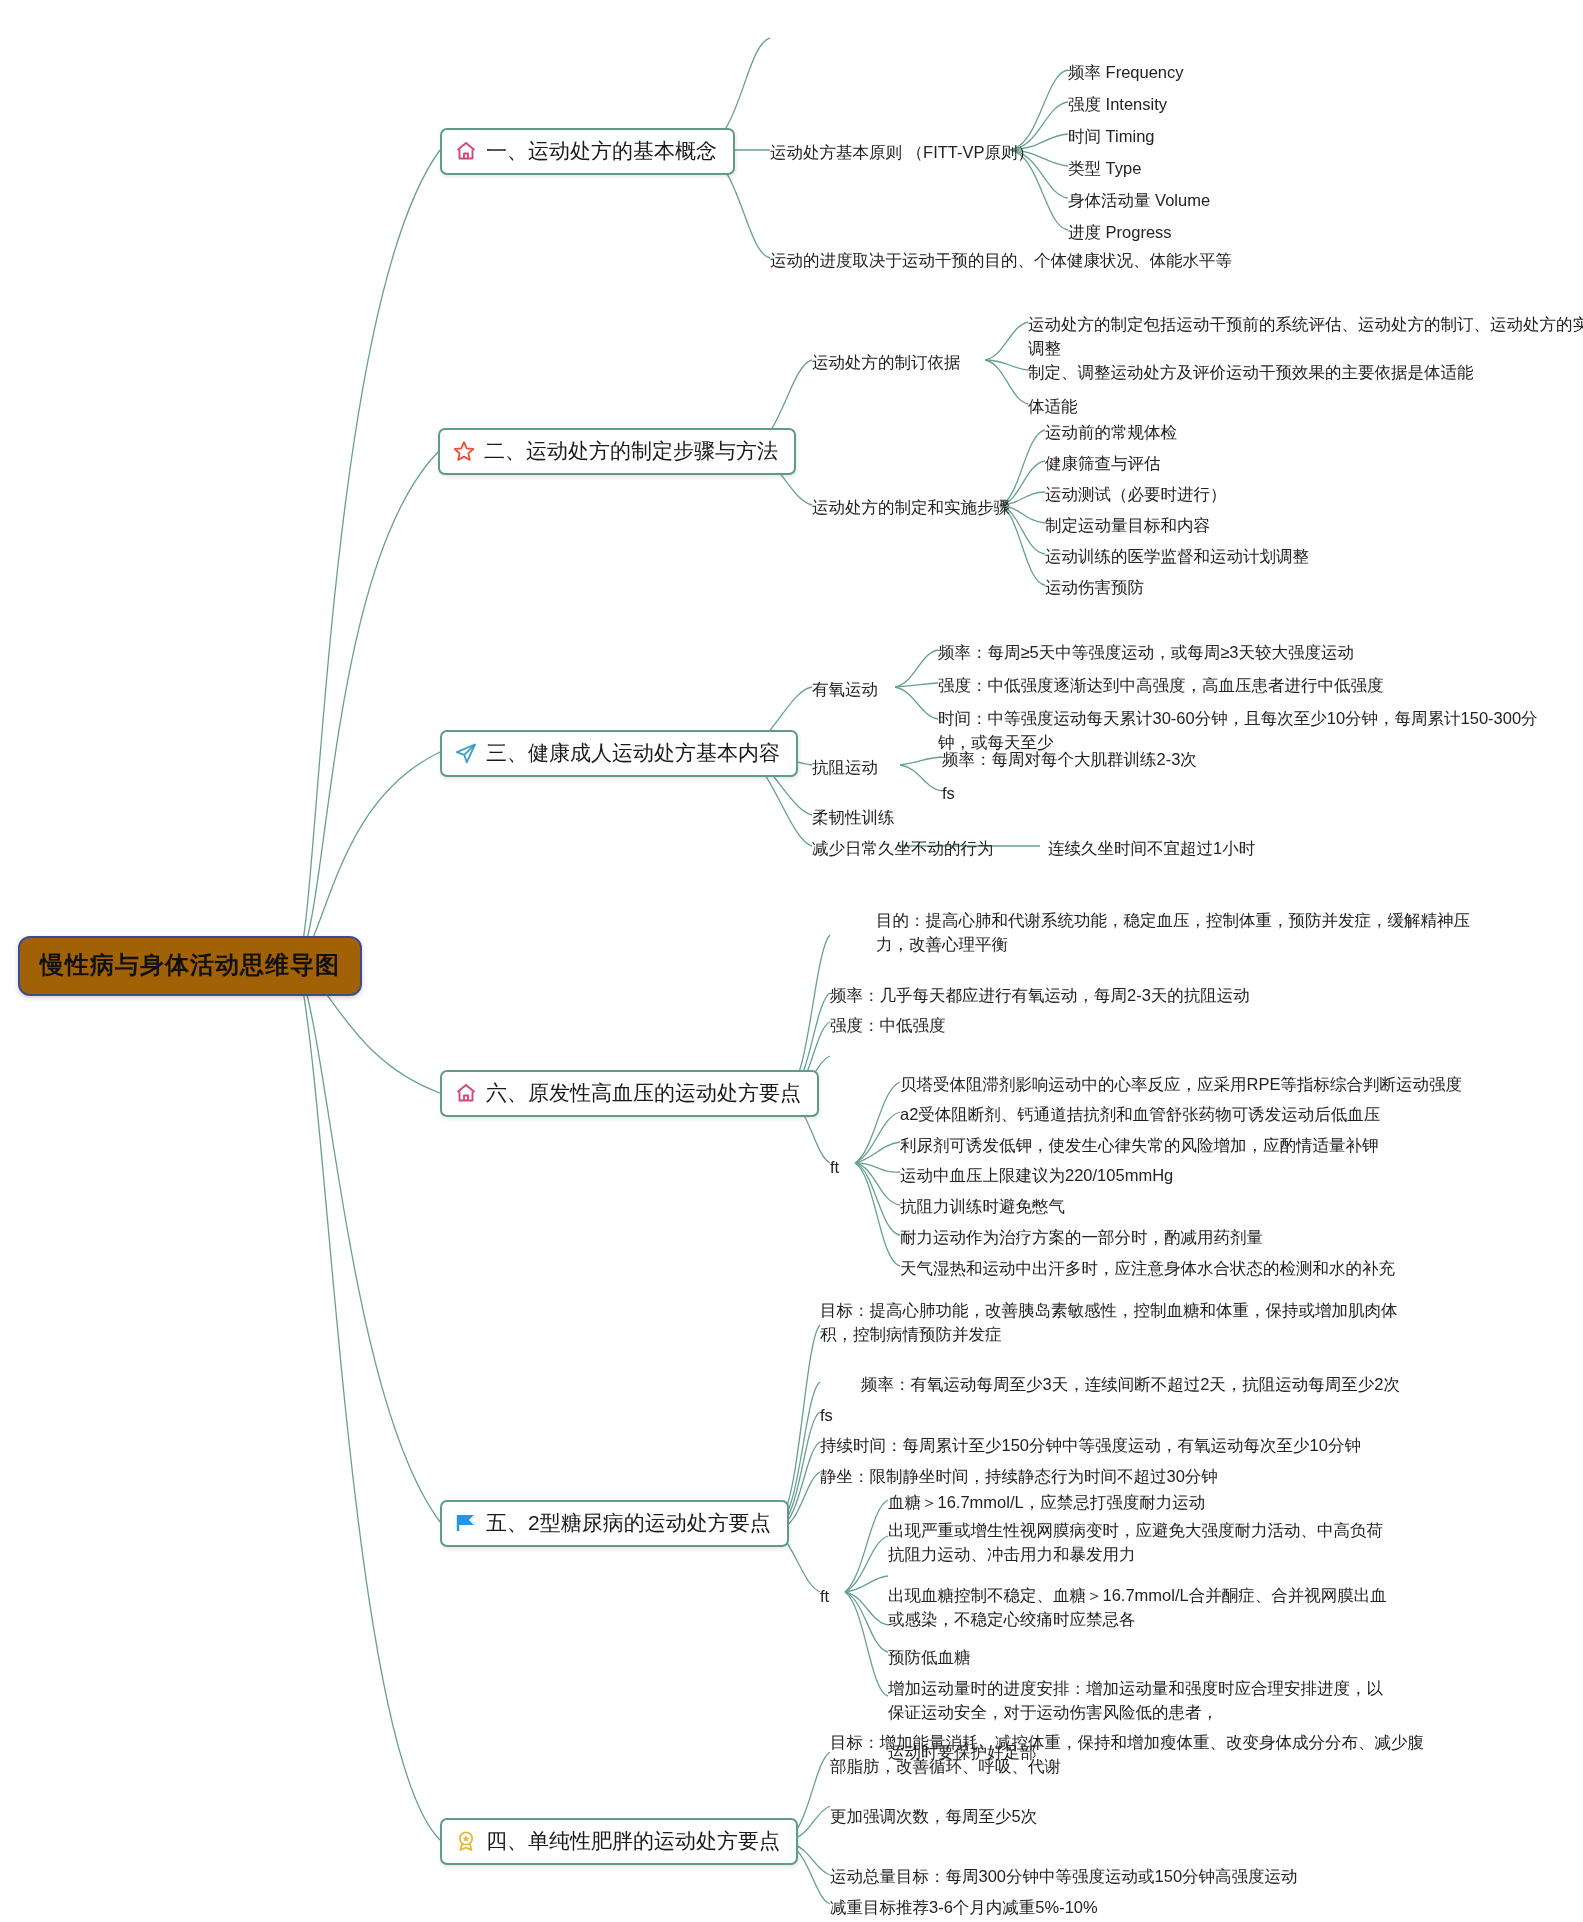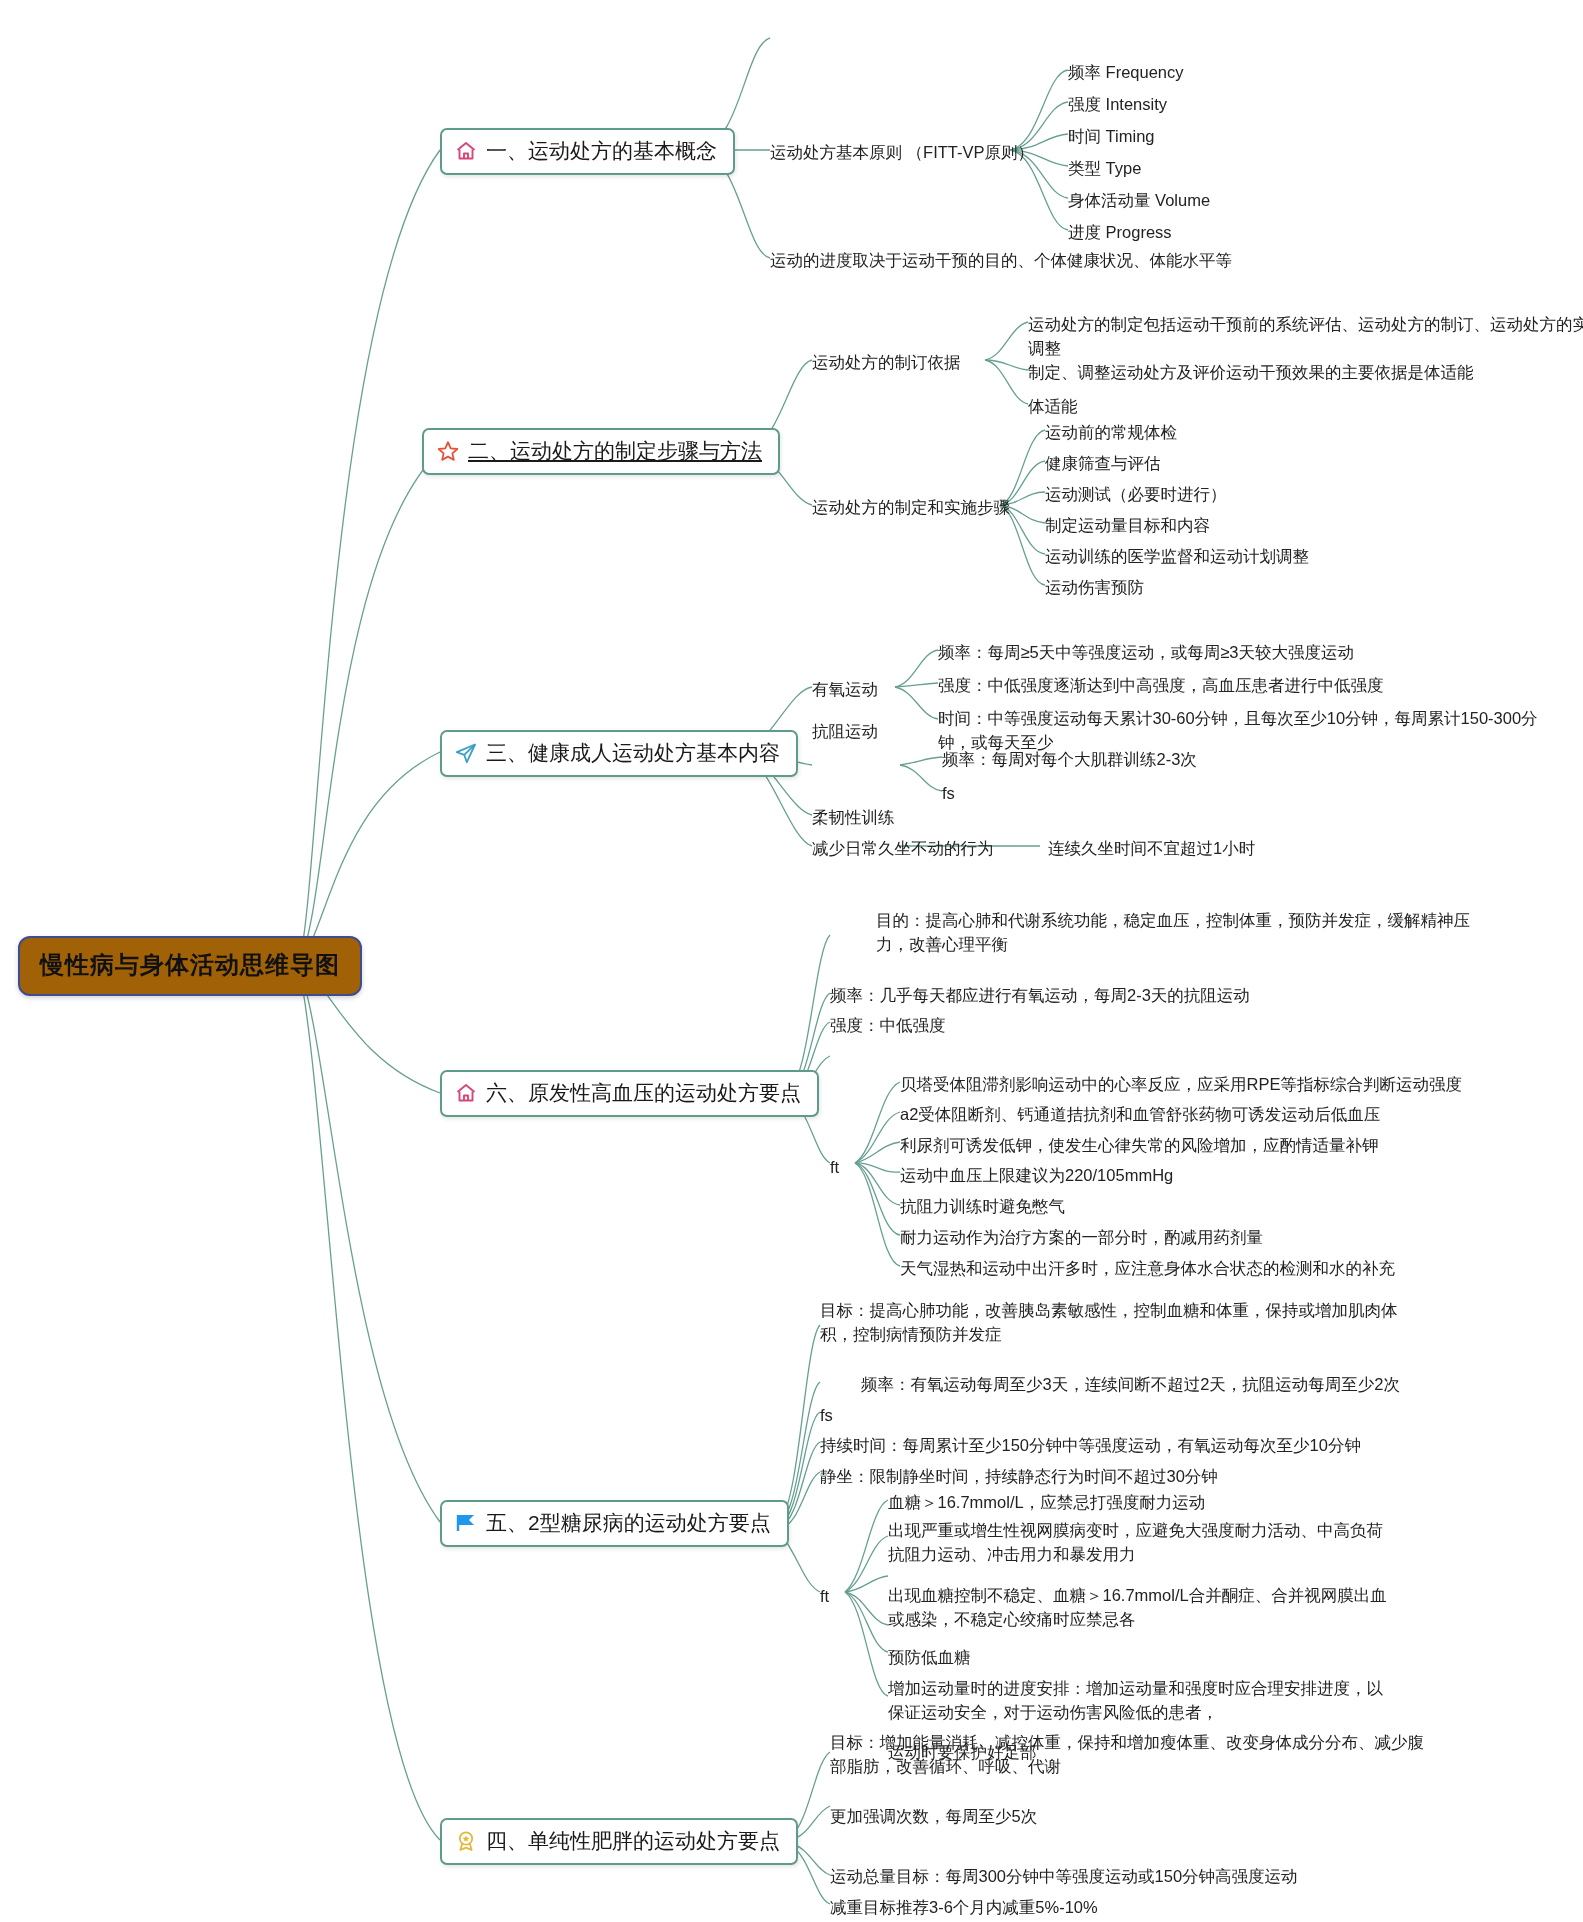--- a/index.html
+++ b/index.html
@@ -181,21 +181,21 @@
   </div>
   <div class="leaf nowrap" style="left:770px; top:140px;">运动处方基本原则 （FITT-VP原则）</div>
   <div class="leaf nowrap" style="left:1068px; top:60px;">频率 Frequency</div>
   <div class="leaf nowrap" style="left:1068px; top:92px;">强度 Intensity</div>
   <div class="leaf nowrap" style="left:1068px; top:124px;">时间 Timing</div>
   <div class="leaf nowrap" style="left:1068px; top:156px;">类型 Type</div>
   <div class="leaf nowrap" style="left:1068px; top:188px;">身体活动量 Volume</div>
   <div class="leaf nowrap" style="left:1068px; top:220px;">进度 Progress</div>
   <div class="leaf nowrap" style="left:770px; top:248px;">运动的进度取决于运动干预的目的、个体健康状况、体能水平等</div>
 
-  <div class="node topic-node" style="left:422px; top:428px;text-decoration:underline;">
+  <div class="node topic-node" style="left:438px; top:428px;">
     <span class="topic-icon">
       <svg width="24" height="24" viewBox="0 0 24 24" fill="none" stroke="#e8503a" stroke-width="1.8" stroke-linejoin="round">
         <path d="M12 3.2 L14.7 9.3 L21.3 10 L16.4 14.4 L17.8 20.9 L12 17.6 L6.2 20.9 L7.6 14.4 L2.7 10 L9.3 9.3 Z"></path>
       </svg>
     </span>
     <span>二、运动处方的制定步骤与方法</span>
   </div>
   <div class="leaf nowrap" style="left:812px; top:350px;">运动处方的制订依据</div>
   <div class="leaf wide" style="left:1028px; top:312px;">运动处方的制定包括运动干预前的系统评估、运动处方的制订、运动处方的实施和调整</div>
   <div class="leaf nowrap" style="left:1028px; top:360px;">制定、调整运动处方及评价运动干预效果的主要依据是体适能</div>
@@ -214,21 +214,21 @@
         <path d="M21 3.5 L2.8 11.2 L10.2 13.8 L12.8 21.2 Z"></path>
         <path d="M21 3.5 L10.2 13.8"></path>
       </svg>
     </span>
     <span>三、健康成人运动处方基本内容</span>
   </div>
   <div class="leaf nowrap" style="left:812px; top:677px;">有氧运动</div>
   <div class="leaf nowrap" style="left:938px; top:640px;">频率：每周≥5天中等强度运动，或每周≥3天较大强度运动</div>
   <div class="leaf nowrap" style="left:938px; top:673px;">强度：中低强度逐渐达到中高强度，高血压患者进行中低强度</div>
   <div class="leaf wide" style="left:938px; top:706px;">时间：中等强度运动每天累计30-60分钟，且每次至少10分钟，每周累计150-300分钟，或每天至少</div>
-  <div class="leaf nowrap" style="left:812px; top:719px;">抗阻运动</div>
+  <div class="leaf nowrap" style="left:812px; top:755px;">抗阻运动</div>
   <div class="leaf nowrap" style="left:942px; top:747px;">频率：每周对每个大肌群训练2-3次</div>
   <div class="leaf nowrap" style="left:942px; top:781px;">fs</div>
   <div class="leaf nowrap" style="left:812px; top:805px;">柔韧性训练</div>
   <div class="leaf nowrap" style="left:812px; top:836px;">减少日常久坐不动的行为</div>
   <div class="leaf nowrap" style="left:1048px; top:836px;">连续久坐时间不宜超过1小时</div>
 
   <div class="node topic-node" style="left:440px; top:1070px;">
     <span class="topic-icon">
       <svg width="24" height="24" viewBox="0 0 24 24" fill="none" stroke="#d6467a" stroke-width="1.9" stroke-linejoin="round">
         <path d="M3.5 11 L12 4 L20.5 11"></path>

